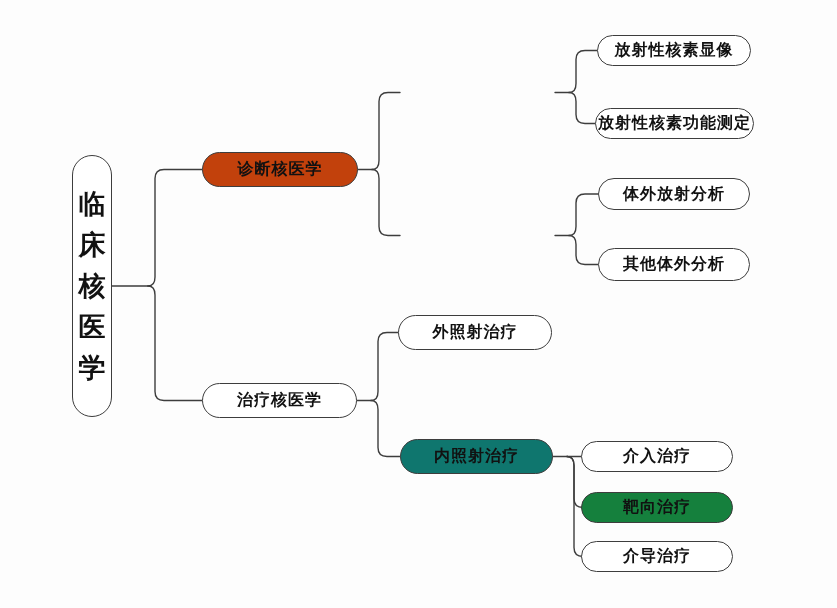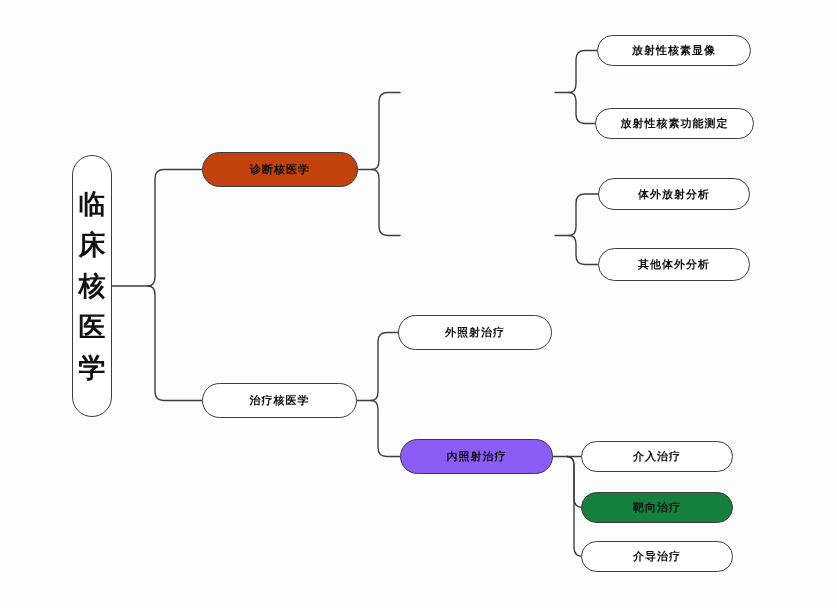--- a/index.html
+++ b/index.html
@@ -12,21 +12,21 @@
   }
   svg.links { position:absolute; left:0; top:0; width:837px; height:608px; }
   .node {
     position:absolute;
     box-sizing:border-box;
     background:#ffffff;
     border:1.4px solid #3d3d3d;
     border-radius:999px;
     display:flex; align-items:center; justify-content:center;
     font-weight:700;
-    font-size:11px;
+    font-size:16px;
     letter-spacing:1px;
     color:#111111;
     white-space:nowrap;
     z-index:2;
   }
   .node.root { font-size:27px; letter-spacing:0; }
   .root-label { display:flex; flex-direction:column; align-items:center; line-height:1; }
   .root-label .vchar { display:block; margin:7px 0; }
   .node-label { pointer-events:none; }
 </style>
@@ -90,21 +90,21 @@
   </div>
 
   <div class="node" style="left: 598px; top: 248px; width: 152px; height: 33px; border-color: rgb(61, 61, 61); background: rgb(255, 255, 255); color: rgb(17, 17, 17);">
     <span class="node-label">其他体外分析</span>
   </div>
 
   <div class="node" style="left: 398px; top: 315px; width: 154px; height: 35px; border-color: rgb(61, 61, 61); background: rgb(255, 255, 255); color: rgb(17, 17, 17); text-align: right;">
     <span class="node-label">外照射治疗</span>
   </div>
 
-  <div class="node" style="left: 400px; top: 439px; width: 153px; height: 35px; border-color: rgb(61, 61, 61); background: #8b5cf6; color: rgb(17, 17, 17);">
+  <div class="node" style="left: 400px; top: 439px; width: 153px; height: 35px; border-color: rgb(61, 61, 61); background: #0f766e; color: rgb(17, 17, 17);">
     <span class="node-label">内照射治疗</span>
   </div>
 
   <div class="node" style="left: 581px; top: 441px; width: 152px; height: 31px; border-color: rgb(61, 61, 61); background: rgb(255, 255, 255); color: rgb(17, 17, 17);">
     <span class="node-label">介入治疗</span>
   </div>
 
   <div class="node" style="left: 581px; top: 492px; width: 152px; height: 31px; border-color: rgb(61, 61, 61); background: #15803d; color: rgb(17, 17, 17);">
     <span class="node-label">靶向治疗</span>
   </div>

